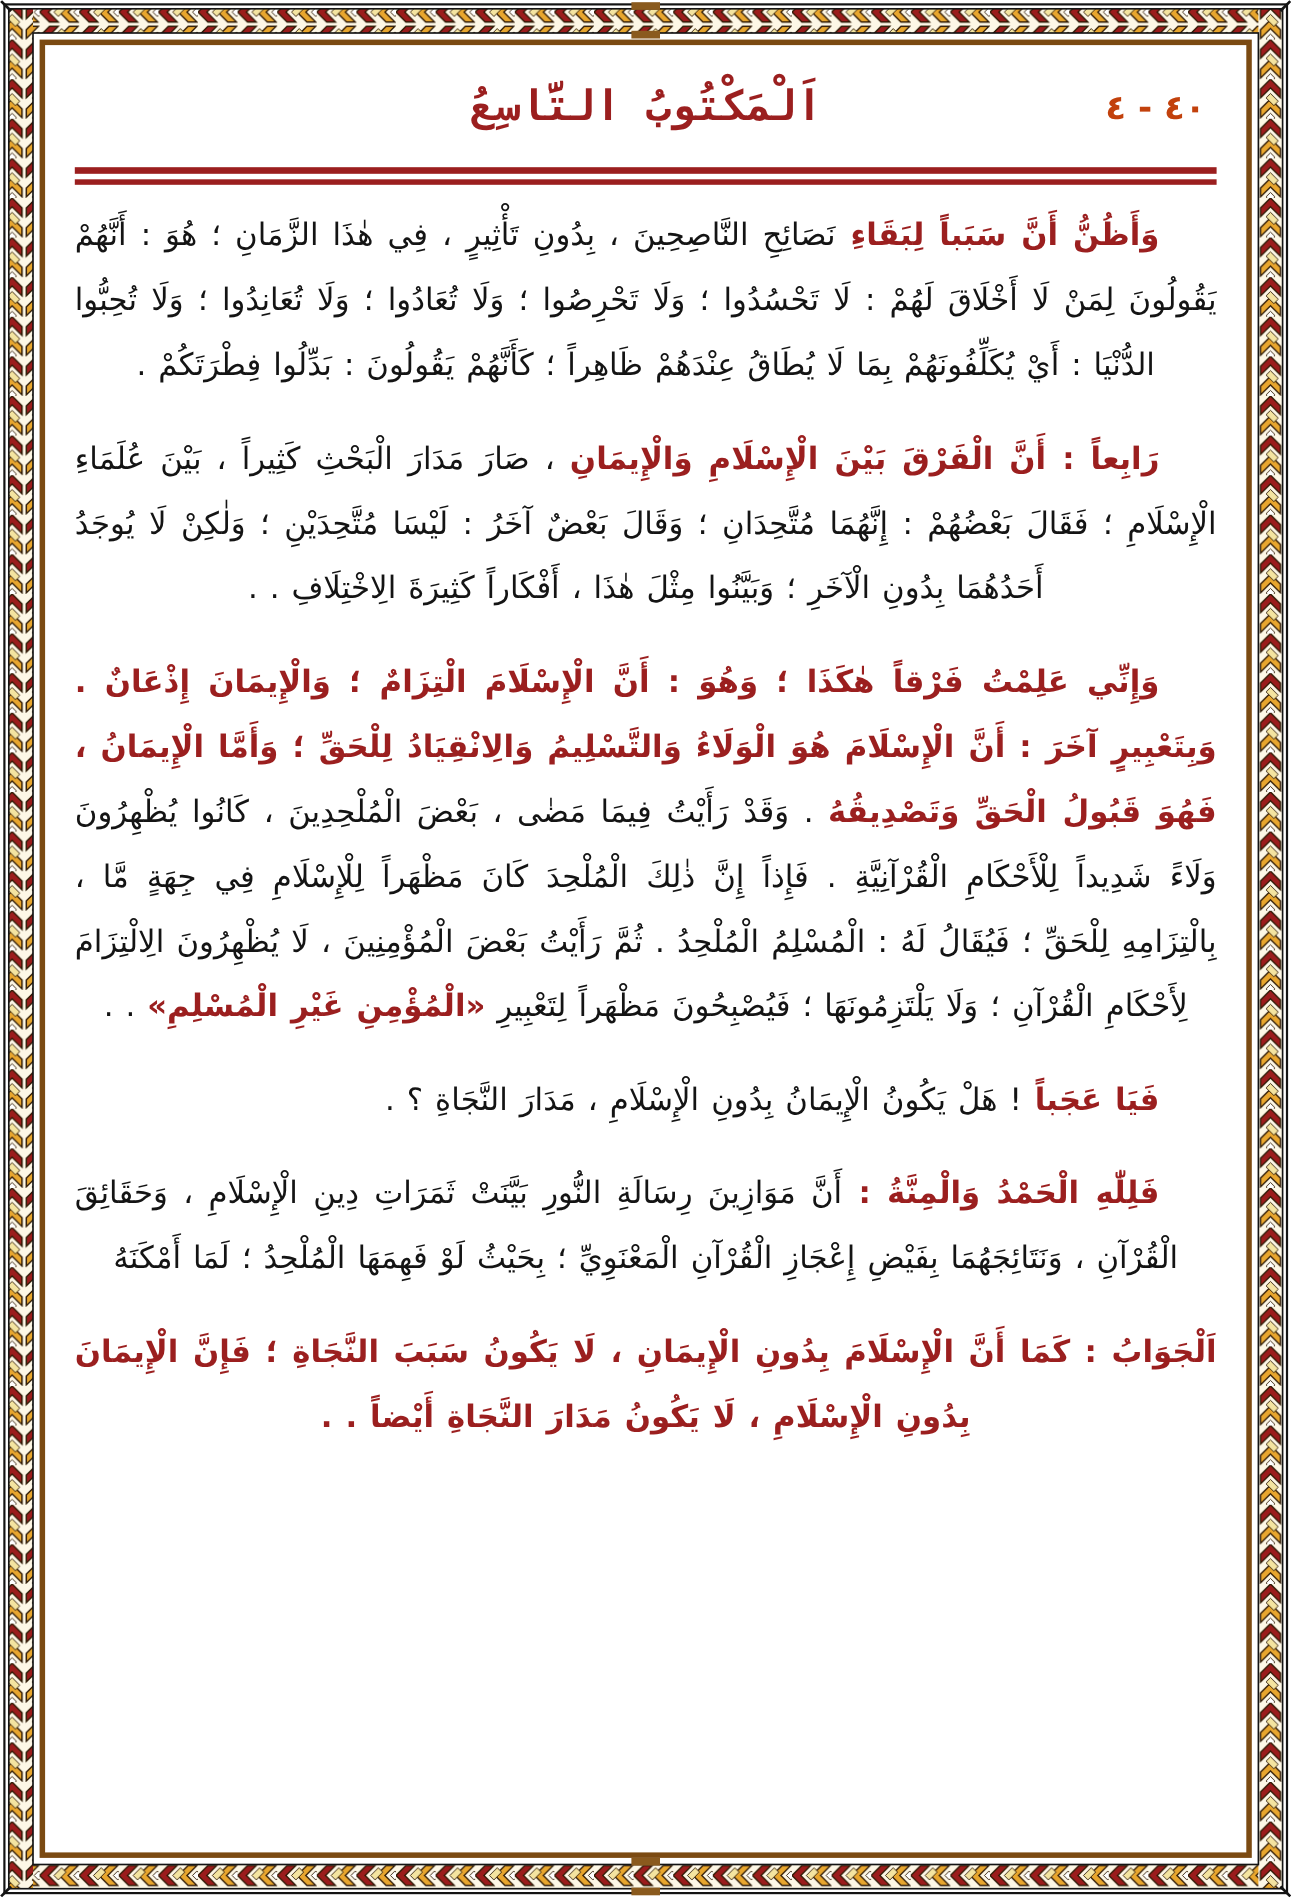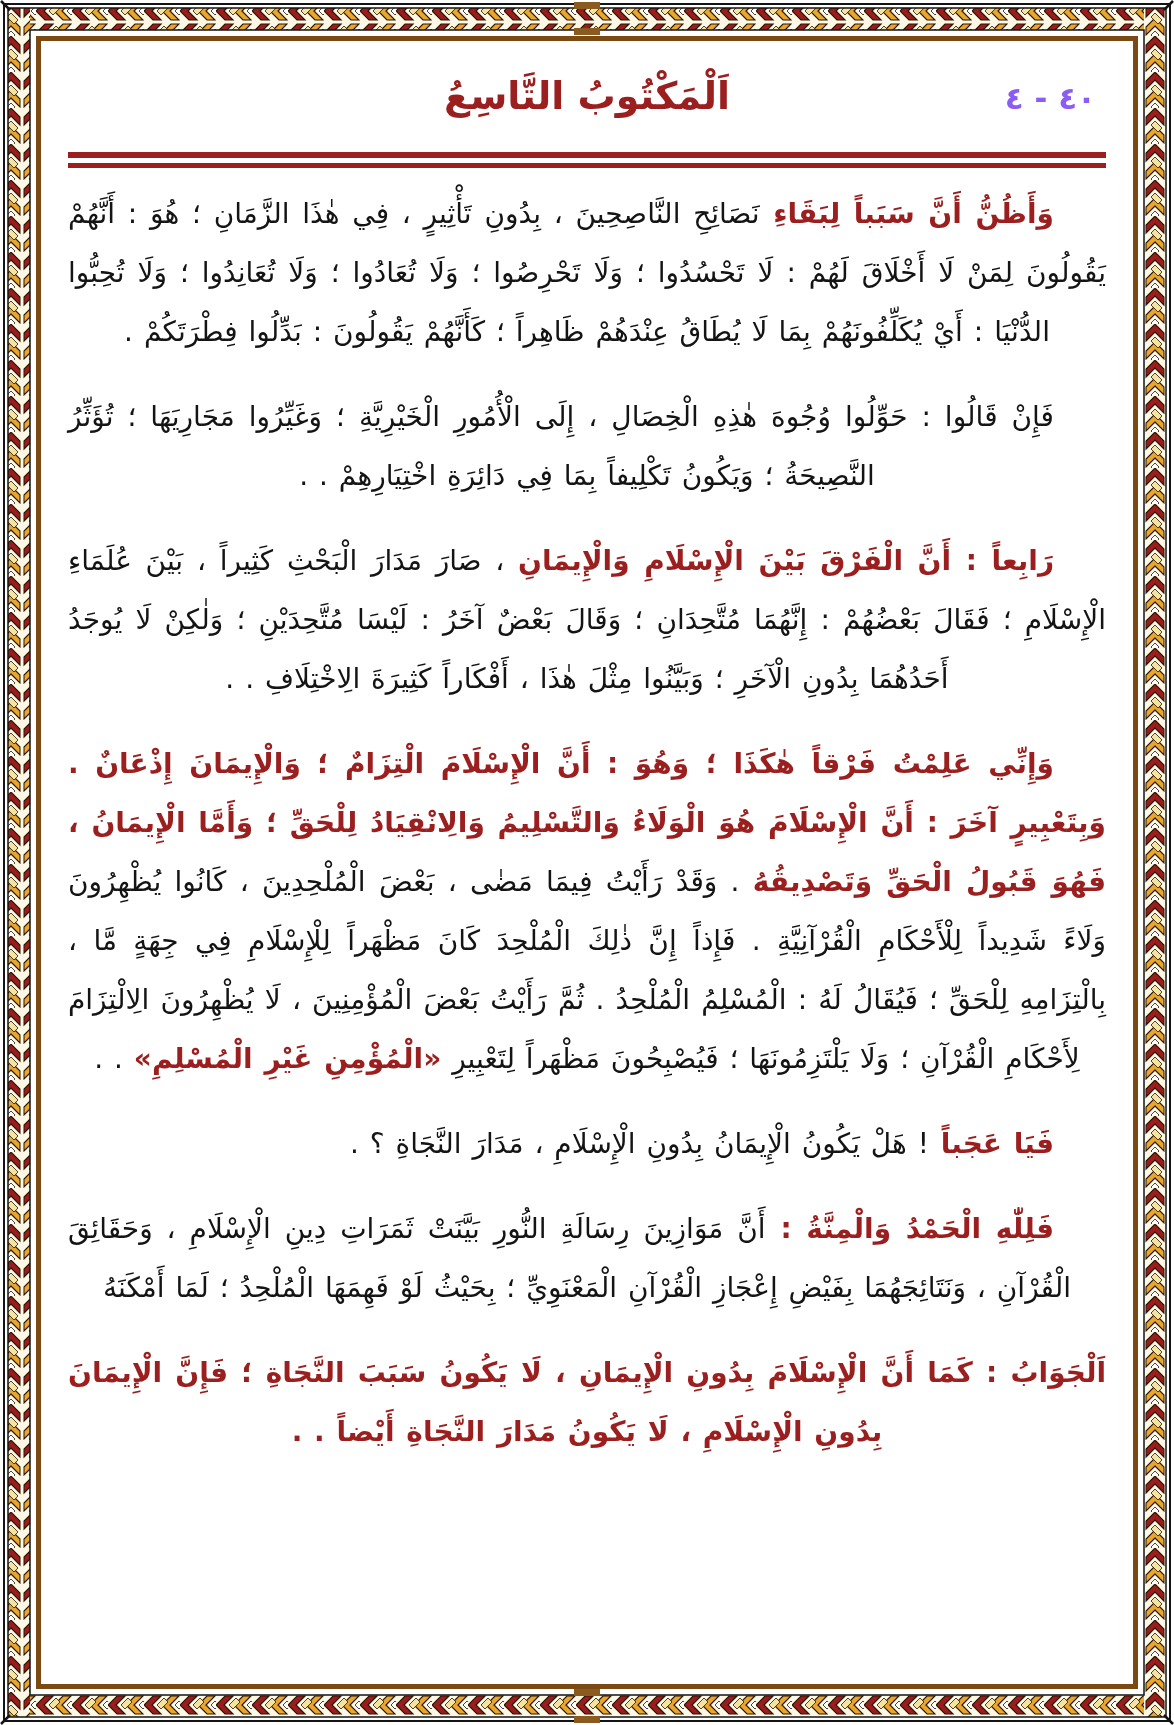--- a/index.html
+++ b/index.html
@@ -9,25 +9,25 @@
   }
   
   .frame-svg{position:absolute;inset:0;width:1174px;height:1725px;display:block;pointer-events:none;}
   
   .content{
     position:absolute;top:66px;right:68px;left:68px;direction:rtl;
   }
   .header-row{position:relative;height:76px;}
   .page-title{
     position:absolute;left:0;right:0;text-align:center;top:8px;
-    font-size:38px;font-weight:bold;color:#9b1f1f;letter-spacing:1px;
+    font-size:38px;font-weight:bold;color:#9b1f1f;letter-spacing:1px;font-family:Liberation Mono, monospace;
   }
   .page-number{
     position:absolute;right:10px;top:14px;
-    font-size:31px;font-weight:bold;color:#8b5cf6;
+    font-size:31px;font-weight:bold;color:#c2410c;
   }
   .double-rule{
     margin-top:10px;height:5px;
     border-top:6px solid #9b1f1f;border-bottom:5px solid #9b1f1f;
   }
   .body-text{margin-top:16px;}
   .para{
     margin:0 0 26px 0;
     font-size:28px;line-height:59px;color:#141414;
     text-align:justify;text-align-last:center;
@@ -84,20 +84,19 @@
 </svg>
 
 <div class="content">
   <div class="header-row">
     <div class="page-title">اَلْمَكْتُوبُ التَّاسِعُ</div>
     <div class="page-number">٤٠ - ٤</div>
   </div>
   <div class="double-rule"></div>
   <div class="body-text">
       <p class="para"><span class="red">وَأَظُنُّ أَنَّ سَبَباً لِبَقَاءِ </span><span class="black">نَصَائِحِ النَّاصِحِينَ ، بِدُونِ تَأْثِيرٍ ، فِي هٰذَا الزَّمَانِ ؛ هُوَ : أَنَّهُمْ يَقُولُونَ لِمَنْ لَا أَخْلَاقَ لَهُمْ : لَا تَحْسُدُوا ؛ وَلَا تَحْرِصُوا ؛ وَلَا تُعَادُوا ؛ وَلَا تُعَانِدُوا ؛ وَلَا تُحِبُّوا الدُّنْيَا : أَيْ يُكَلِّفُونَهُمْ بِمَا لَا يُطَاقُ عِنْدَهُمْ ظَاهِراً ؛ كَأَنَّهُمْ يَقُولُونَ : بَدِّلُوا فِطْرَتَكُمْ .</span></p>
-      <p class="para"><span class="black">فَإِنْ قَالُوا : حَوِّلُوا وُجُوهَ هٰذِهِ الْخِصَالِ ، إِلَى الْأُمُورِ الْخَيْرِيَّةِ ؛ وَغَيِّرُوا مَجَارِيَهَا ؛ تُؤَثِّرُ النَّصِيحَةُ ؛ وَيَكُونُ تَكْلِيفاً بِمَا فِي دَائِرَةِ اخْتِيَارِهِمْ . .</span></p>
       <p class="para"><span class="red">رَابِعاً : أَنَّ الْفَرْقَ بَيْنَ الْإِسْلَامِ وَالْإِيمَانِ</span><span class="black"> ، صَارَ مَدَارَ الْبَحْثِ كَثِيراً ، بَيْنَ عُلَمَاءِ الْإِسْلَامِ ؛ فَقَالَ بَعْضُهُمْ : إِنَّهُمَا مُتَّحِدَانِ ؛ وَقَالَ بَعْضٌ آخَرُ : لَيْسَا مُتَّحِدَيْنِ ؛ وَلٰكِنْ لَا يُوجَدُ أَحَدُهُمَا بِدُونِ الْآخَرِ ؛ وَبَيَّنُوا مِثْلَ هٰذَا ، أَفْكَاراً كَثِيرَةَ الِاخْتِلَافِ . .</span></p>
       <p class="para"><span class="red">وَإِنِّي عَلِمْتُ فَرْقاً هٰكَذَا ؛ وَهُوَ : أَنَّ الْإِسْلَامَ الْتِزَامٌ ؛ وَالْإِيمَانَ إِذْعَانٌ . وَبِتَعْبِيرٍ آخَرَ : أَنَّ الْإِسْلَامَ هُوَ الْوَلَاءُ وَالتَّسْلِيمُ وَالِانْقِيَادُ لِلْحَقِّ ؛ وَأَمَّا الْإِيمَانُ ، فَهُوَ قَبُولُ الْحَقِّ وَتَصْدِيقُهُ</span><span class="black"> . وَقَدْ رَأَيْتُ فِيمَا مَضٰى ، بَعْضَ الْمُلْحِدِينَ ، كَانُوا يُظْهِرُونَ وَلَاءً شَدِيداً لِلْأَحْكَامِ الْقُرْآنِيَّةِ . فَإِذاً إِنَّ ذٰلِكَ الْمُلْحِدَ كَانَ مَظْهَراً لِلْإِسْلَامِ فِي جِهَةٍ مَّا ، بِالْتِزَامِهِ لِلْحَقِّ ؛ فَيُقَالُ لَهُ : الْمُسْلِمُ الْمُلْحِدُ . ثُمَّ رَأَيْتُ بَعْضَ الْمُؤْمِنِينَ ، لَا يُظْهِرُونَ الِالْتِزَامَ لِأَحْكَامِ الْقُرْآنِ ؛ وَلَا يَلْتَزِمُونَهَا ؛ فَيُصْبِحُونَ مَظْهَراً لِتَعْبِيرِ </span><span class="red">«الْمُؤْمِنِ غَيْرِ الْمُسْلِمِ»</span><span class="black"> . .</span></p>
       <p class="para single"><span class="red">فَيَا عَجَباً </span><span class="black">! هَلْ يَكُونُ الْإِيمَانُ بِدُونِ الْإِسْلَامِ ، مَدَارَ النَّجَاةِ ؟ .</span></p>
       <p class="para"><span class="red">فَلِلّٰهِ الْحَمْدُ وَالْمِنَّةُ : </span><span class="black">أَنَّ مَوَازِينَ رِسَالَةِ النُّورِ بَيَّنَتْ ثَمَرَاتِ دِينِ الْإِسْلَامِ ، وَحَقَائِقَ الْقُرْآنِ ، وَنَتَائِجَهُمَا بِفَيْضِ إِعْجَازِ الْقُرْآنِ الْمَعْنَوِيِّ ؛ بِحَيْثُ لَوْ فَهِمَهَا الْمُلْحِدُ ؛ لَمَا أَمْكَنَهُ</span></p>
       <p class="para noindent"><span class="red">اَلْجَوَابُ : كَمَا أَنَّ الْإِسْلَامَ بِدُونِ الْإِيمَانِ ، لَا يَكُونُ سَبَبَ النَّجَاةِ ؛ فَإِنَّ الْإِيمَانَ بِدُونِ الْإِسْلَامِ ، لَا يَكُونُ مَدَارَ النَّجَاةِ أَيْضاً . .</span></p>
     </div>
 </div>
 
 </body></html>

